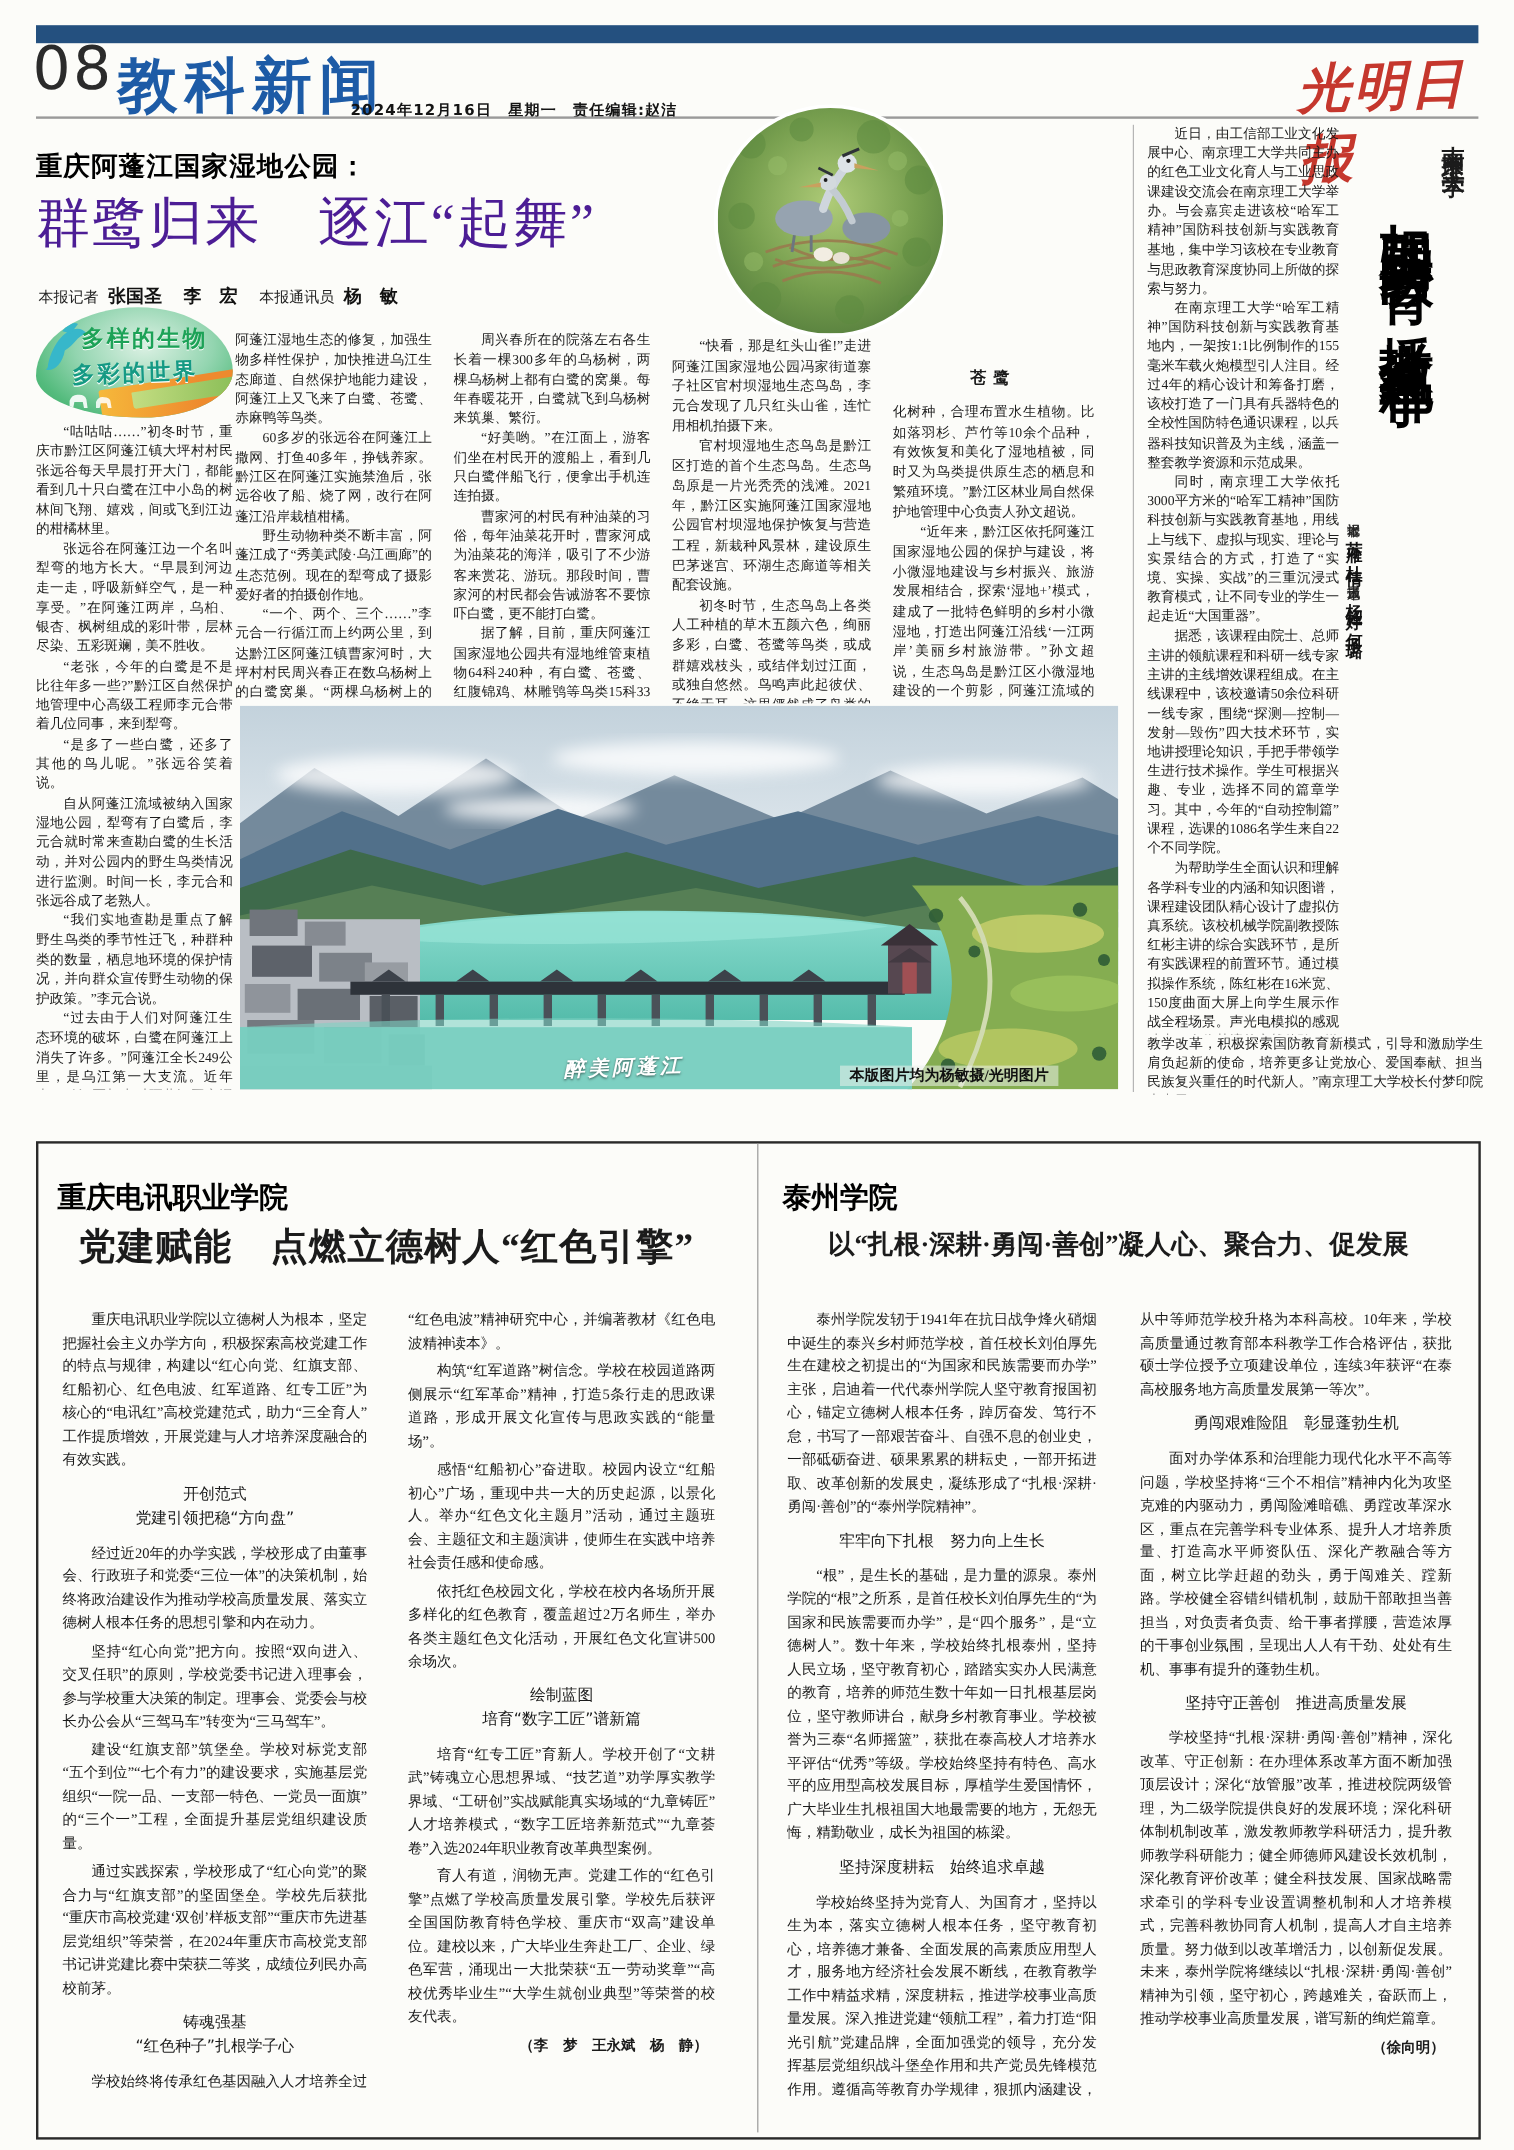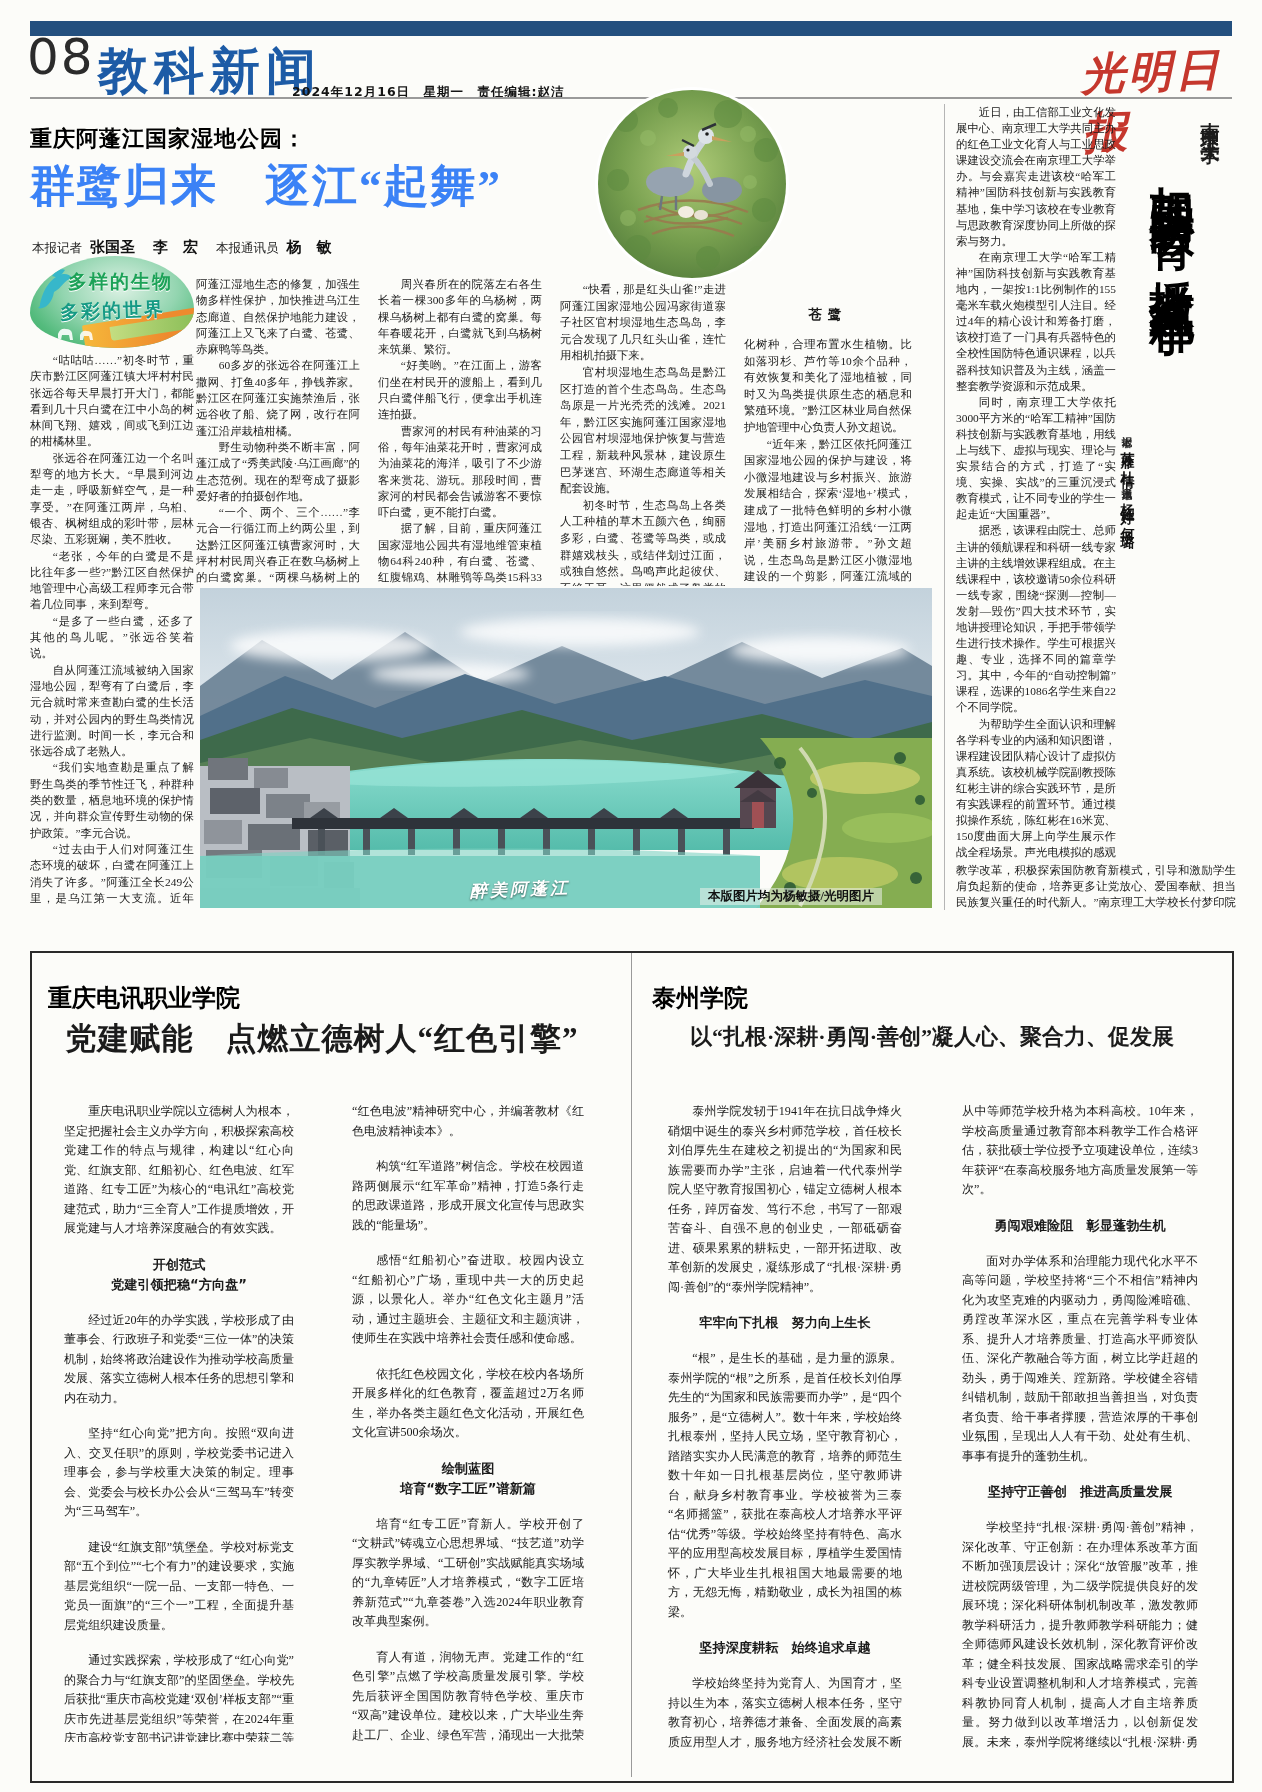--- a/index.html
+++ b/index.html
@@ -16,21 +16,21 @@
   .dateline{left:292px;top:84px;font-size:12.5px;font-weight:bold;color:#141414;
           font-family:"DejaVu Sans","Liberation Sans",sans-serif;letter-spacing:1px;}
   .paperlogo{left:1082px;top:42px;font-size:44px;font-weight:bold;color:#c5372d;
           font-style:italic;transform:rotate(-2deg);letter-spacing:3px;
           font-family:"DejaVu Serif","Liberation Serif",serif;}
   .headrule{left:30px;top:97px;width:1202px;height:2px;background:#9a9a9a;}
 
   
   .kicker{font-family:"DejaVu Sans","Liberation Sans",sans-serif;font-weight:bold;color:#000;}
   .main-kicker{left:30px;top:124px;font-size:22px;letter-spacing:1px;}
-  .main-headline{left:30px;top:156px;font-size:45px;font-weight:bold;letter-spacing:2px;color:#3b82f6;}
+  .main-headline{left:30px;top:156px;font-size:45px;font-weight:normal;letter-spacing:2px;color:#4c1d95;}
   .main-byline{left:32px;top:238px;white-space:nowrap;}
   .seg-label{font-size:12.5px;margin-right:8px;color:#222;}
   .seg-name{font-size:15px;font-weight:bold;margin-right:18px;color:#111;}
 
   .badge{left:30px;top:256px;width:164px;height:92px;border-radius:52% 48% 46% 54%/62% 58% 42% 38%;
          background:radial-gradient(ellipse at 55% 35%, #dcf1e4 0%, #93d5b0 45%, #54bb7d 75%, #38a662 100%);
          overflow:hidden;}
   .badge .swoosh{position:absolute;right:-8px;bottom:-4px;width:118px;height:36px;
          background:linear-gradient(100deg,#f6b93b,#ee8a2e 70%);
          border-radius:4px 10px 70px 14px;transform:rotate(-9deg);}
@@ -76,23 +76,23 @@
 
   
   .bottombox{left:30px;top:951px;width:1200px;height:828px;border:2px solid #2a2a2a;background:#fcfcf9;}
   .bdivider{left:631px;top:953px;width:1px;height:824px;background:#9a9a9a;}
   .b-kicker{font-size:24px;}
   .cq-kicker{left:48px;top:982px;}
   .cq-headline{left:48px;top:1018px;width:548px;text-align:center;font-size:31px;font-weight:bold;letter-spacing:1px;}
   .tz-kicker{left:652px;top:982px;}
   .tz-headline{left:646px;top:1022px;width:572px;text-align:center;font-size:22px;font-weight:bold;}
   .bcol{font-size:12.1px;line-height:19.5px;text-align:justify;overflow:hidden;}
-  .bcol p{margin:16px;text-indent:2em;}
+  .bcol p{margin:4px;text-indent:2em;}
   .bcol p.noind{text-indent:0;}
-  .subhead{text-align:center;font-weight:bold;font-size:13.2px;line-height:20px;margin:9px 0;text-indent:0;
+  .subhead{text-align:center;font-weight:normal;font-size:13.2px;line-height:20px;margin:9px 0;text-indent:0;
         font-family:"DejaVu Sans","Liberation Sans",sans-serif;}
   .sig{text-align:right;font-weight:bold;padding-right:10px;margin-top:4px;}
   .cqA{left:48px;top:1086px;width:262px;height:656px;}
   .cqB{left:336px;top:1086px;width:264px;height:656px;}
   .tzA{left:652px;top:1086px;width:266px;height:666px;}
   .tzB{left:946px;top:1086px;width:268px;height:666px;}
 </style>
 </head>
 <body>
 

